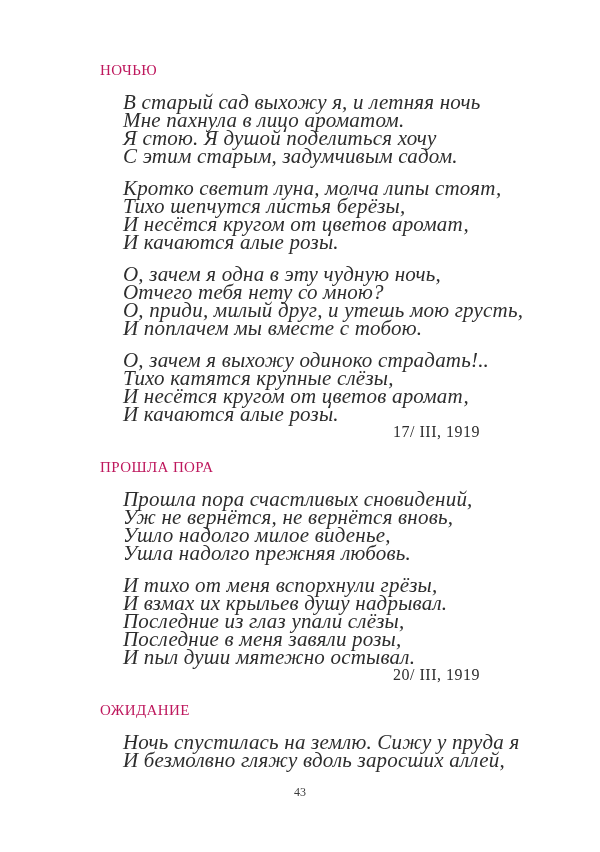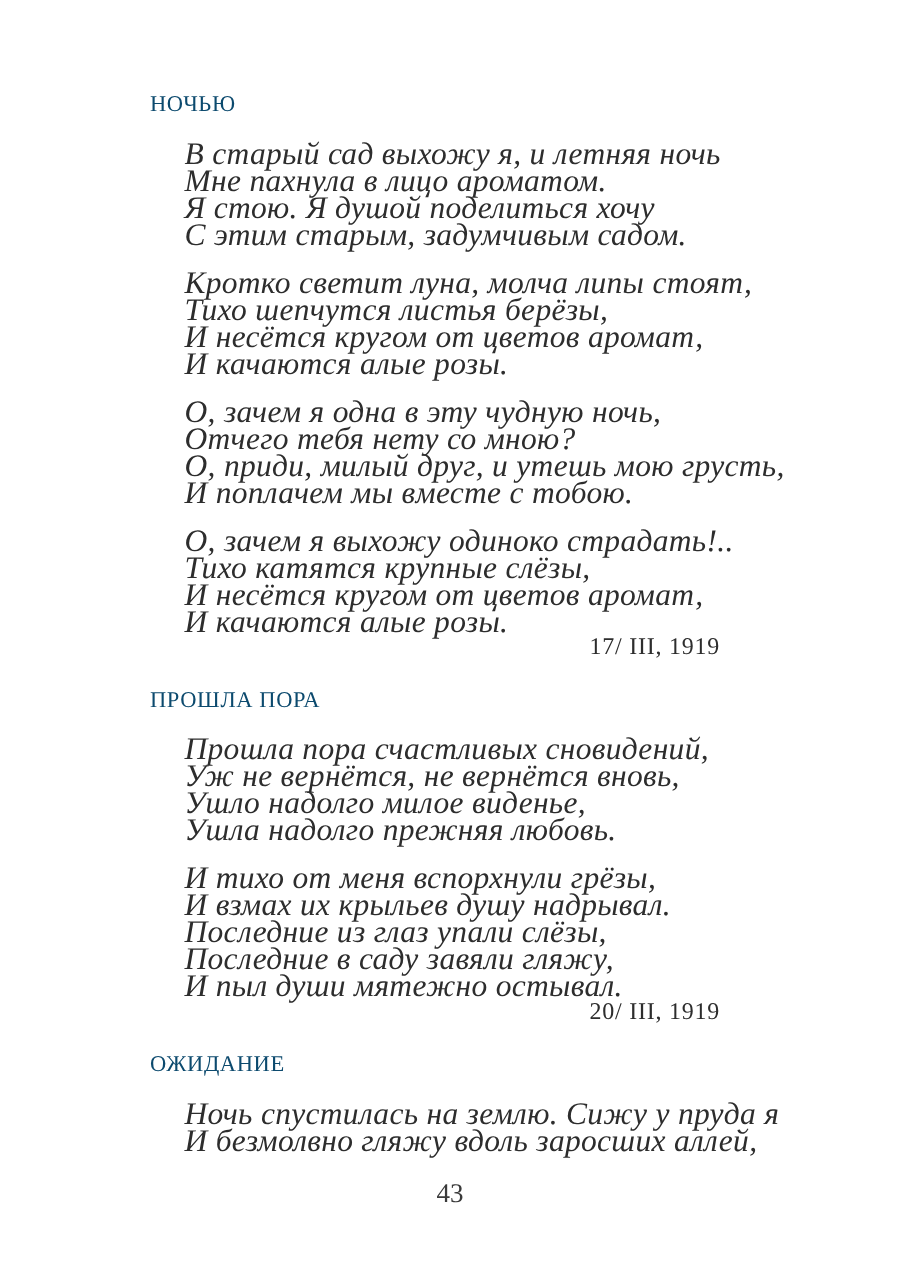--- a/index.html
+++ b/index.html
@@ -26,21 +26,21 @@
     width: 380px; 
   }
   .poem + .poem {
     margin-top: 16px;
   }
   .poem-title {
     font-weight: normal;
     font-size: 15px;
     line-height: 20px;
     letter-spacing: 0.4px;
-    color: #0c4a6e;
+    color: #be185d;
     font-family: Liberation Serif, serif;
   }
   .stanza {
     margin: 13px 0 0 23px;
     font-style: italic;
     font-size: 21px;
     line-height: 18px;
   }
   .stanza + .stanza {
     margin-top: 14px;
@@ -54,21 +54,21 @@
     font-size: 16px;
     line-height: 18px;
     letter-spacing: 0.5px;
   }
   .page-number {
     position: absolute;
     left: 0;
     width: 600px;
     top: 785px;
     text-align: center;
-    font-size: 18px;
+    font-size: 12px;
     color: #3a3a3a;
   }
 </style>
 </head>
 <body>
 
 <div class="book-page">
   <div class="content">
 
   <section class="poem">
@@ -104,21 +104,21 @@
         <div class="stanza">
           <div class="poem-line">Прошла пора счастливых сновидений,</div>
           <div class="poem-line">Уж не вернётся, не вернётся вновь,</div>
           <div class="poem-line">Ушло надолго милое виденье,</div>
           <div class="poem-line">Ушла надолго прежняя любовь.</div>
         </div>
         <div class="stanza">
           <div class="poem-line">И тихо от меня вспорхнули грёзы,</div>
           <div class="poem-line">И взмах их крыльев душу надрывал.</div>
           <div class="poem-line">Последние из глаз упали слёзы,</div>
-          <div class="poem-line">Последние в саду завяли гляжу,</div>
+          <div class="poem-line">Последние в меня завяли розы,</div>
           <div class="poem-line">И пыл души мятежно остывал.</div>
         </div>
         <div class="poem-date">20/ III, 1919</div>
       </section>
       <section class="poem">
         <h2 class="poem-title">ОЖИДАНИЕ</h2>
         <div class="stanza">
           <div class="poem-line">Ночь спустилась на землю. Сижу у пруда я</div>
           <div class="poem-line">И безмолвно гляжу вдоль заросших аллей,</div>
         </div>

